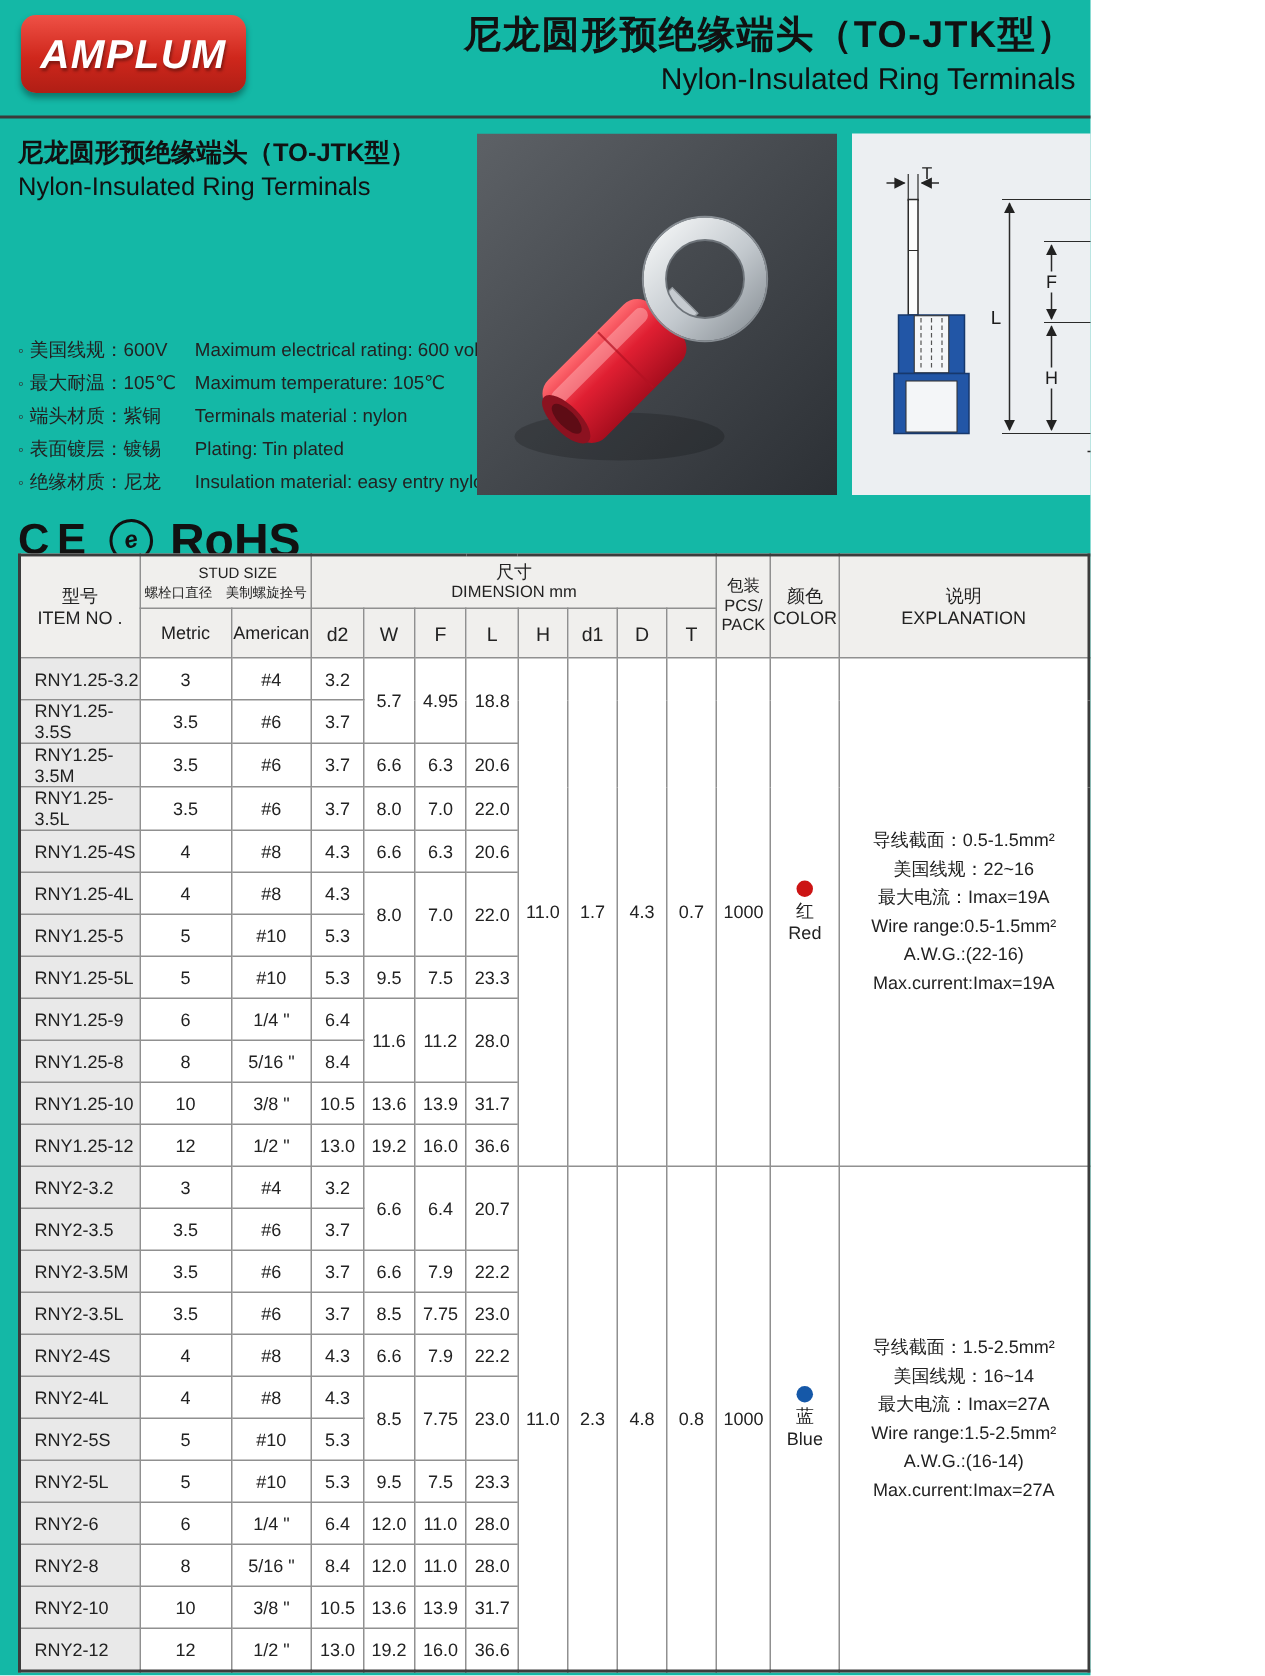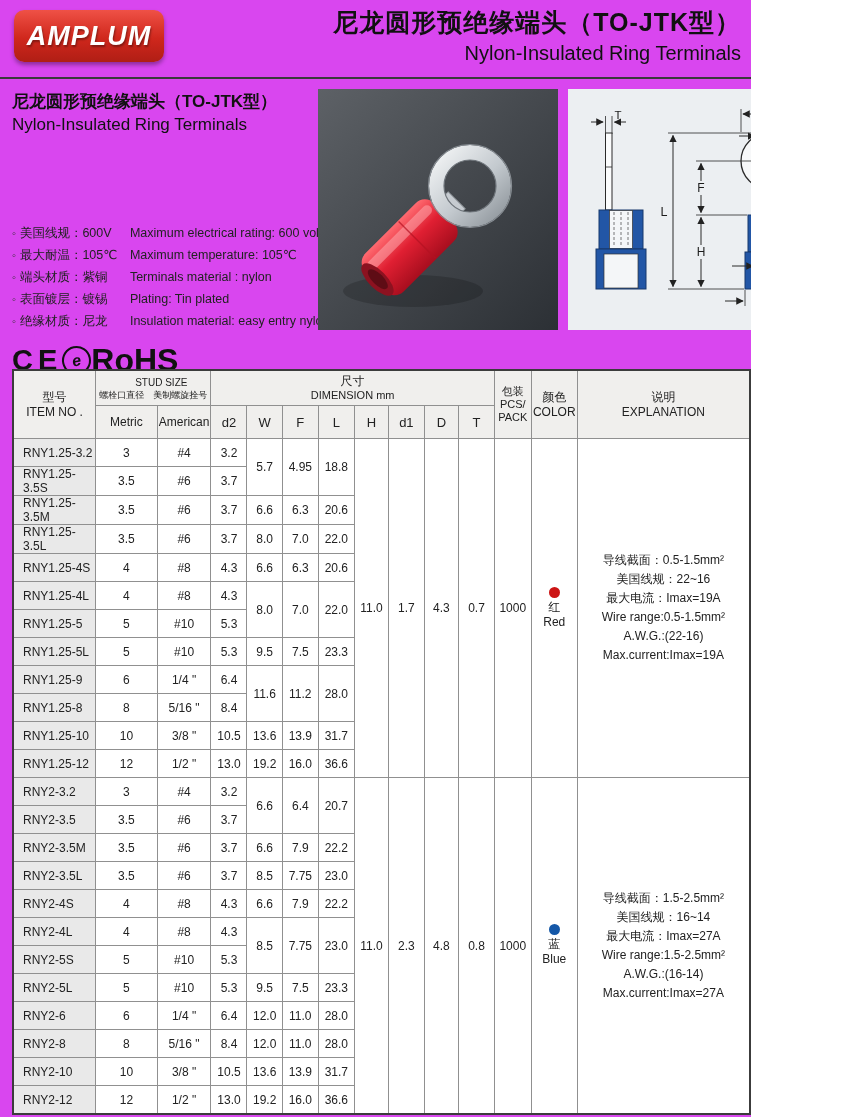--- a/index.html
+++ b/index.html
@@ -1,37 +1,37 @@
 <!DOCTYPE html>
 <html><head>
 <meta charset="utf-8">
 <style>
   html,body{margin:0;padding:0;background:#fff;}
-  .page{position:relative;width:727px;height:1117px;background:#d946ef;overflow:hidden;
-        font-family:"Liberation Sans","DejaVu Sans",sans-serif;color:#222;padding-left:24px;}
+  .page{position:relative;width:727px;height:1117px;background:#14b8a6;overflow:hidden;
+        font-family:"Liberation Sans","DejaVu Sans",sans-serif;color:#222;}
   
   .logo{position:absolute;left:14px;top:10px;width:150px;height:52px;border-radius:10px;
         background:linear-gradient(180deg,#ef5146 0%,#cf271c 55%,#b01e15 100%);
         box-shadow:0 3px 4px rgba(0,0,0,.35);display:flex;align-items:center;justify-content:center;}
   .logo span{color:#fff;font-weight:bold;font-style:italic;font-size:27px;letter-spacing:1px;
         text-shadow:1px 2px 2px rgba(0,0,0,.35);}
   .titles{position:absolute;right:10px;top:6px;text-align:right;}
   .title-cn{font-size:25px;font-weight:600;color:#111;letter-spacing:1px;}
   .title-en{font-size:20px;color:#111;margin-top:3px;}
   .rule{position:absolute;left:0;top:77px;width:843px;height:2px;background:#3a3a3a;}
   
   .info-left{position:absolute;left:12px;top:90px;width:302px;}
   .p-title-cn{font-size:17px;font-weight:bold;color:#111;}
   .p-title-en{font-size:17px;color:#111;margin-top:2px;}
   .specs{list-style:none;margin:90px 0 0 0;padding:0;}
   .spec-li{display:flex;align-items:baseline;margin-bottom:5px;font-size:12.5px;white-space:nowrap;}
   .bullet{font-size:11px;margin-right:4px;color:#333;}
   .spec-cn{width:110px;flex:0 0 110px;}
   .spec-en{}
-  .certs{margin-top:12px;display:flex;align-items:center;}
+  .certs{margin-top:12px;display:flex;align-items:center;gap:11px;}
   .ce{font-size:29px;font-weight:600;letter-spacing:5px;color:#111;}
   .emark{width:25px;height:25px;border:2.5px solid #111;border-radius:50%;display:flex;
          align-items:center;justify-content:center;font-weight:bold;font-size:16px;
          font-style:italic;transform:rotate(-12deg);color:#111;}
   .rohs{font-size:32px;font-weight:800;color:#111;text-align:center;}
   
   .photo{position:absolute;left:318px;top:89px;width:240px;height:241px;}
   .diagram{position:absolute;left:568px;top:89px;width:267px;height:241px;background:#eceff2;}
   
   table{position:absolute;left:12px;top:369px;border-collapse:collapse;table-layout:fixed;

